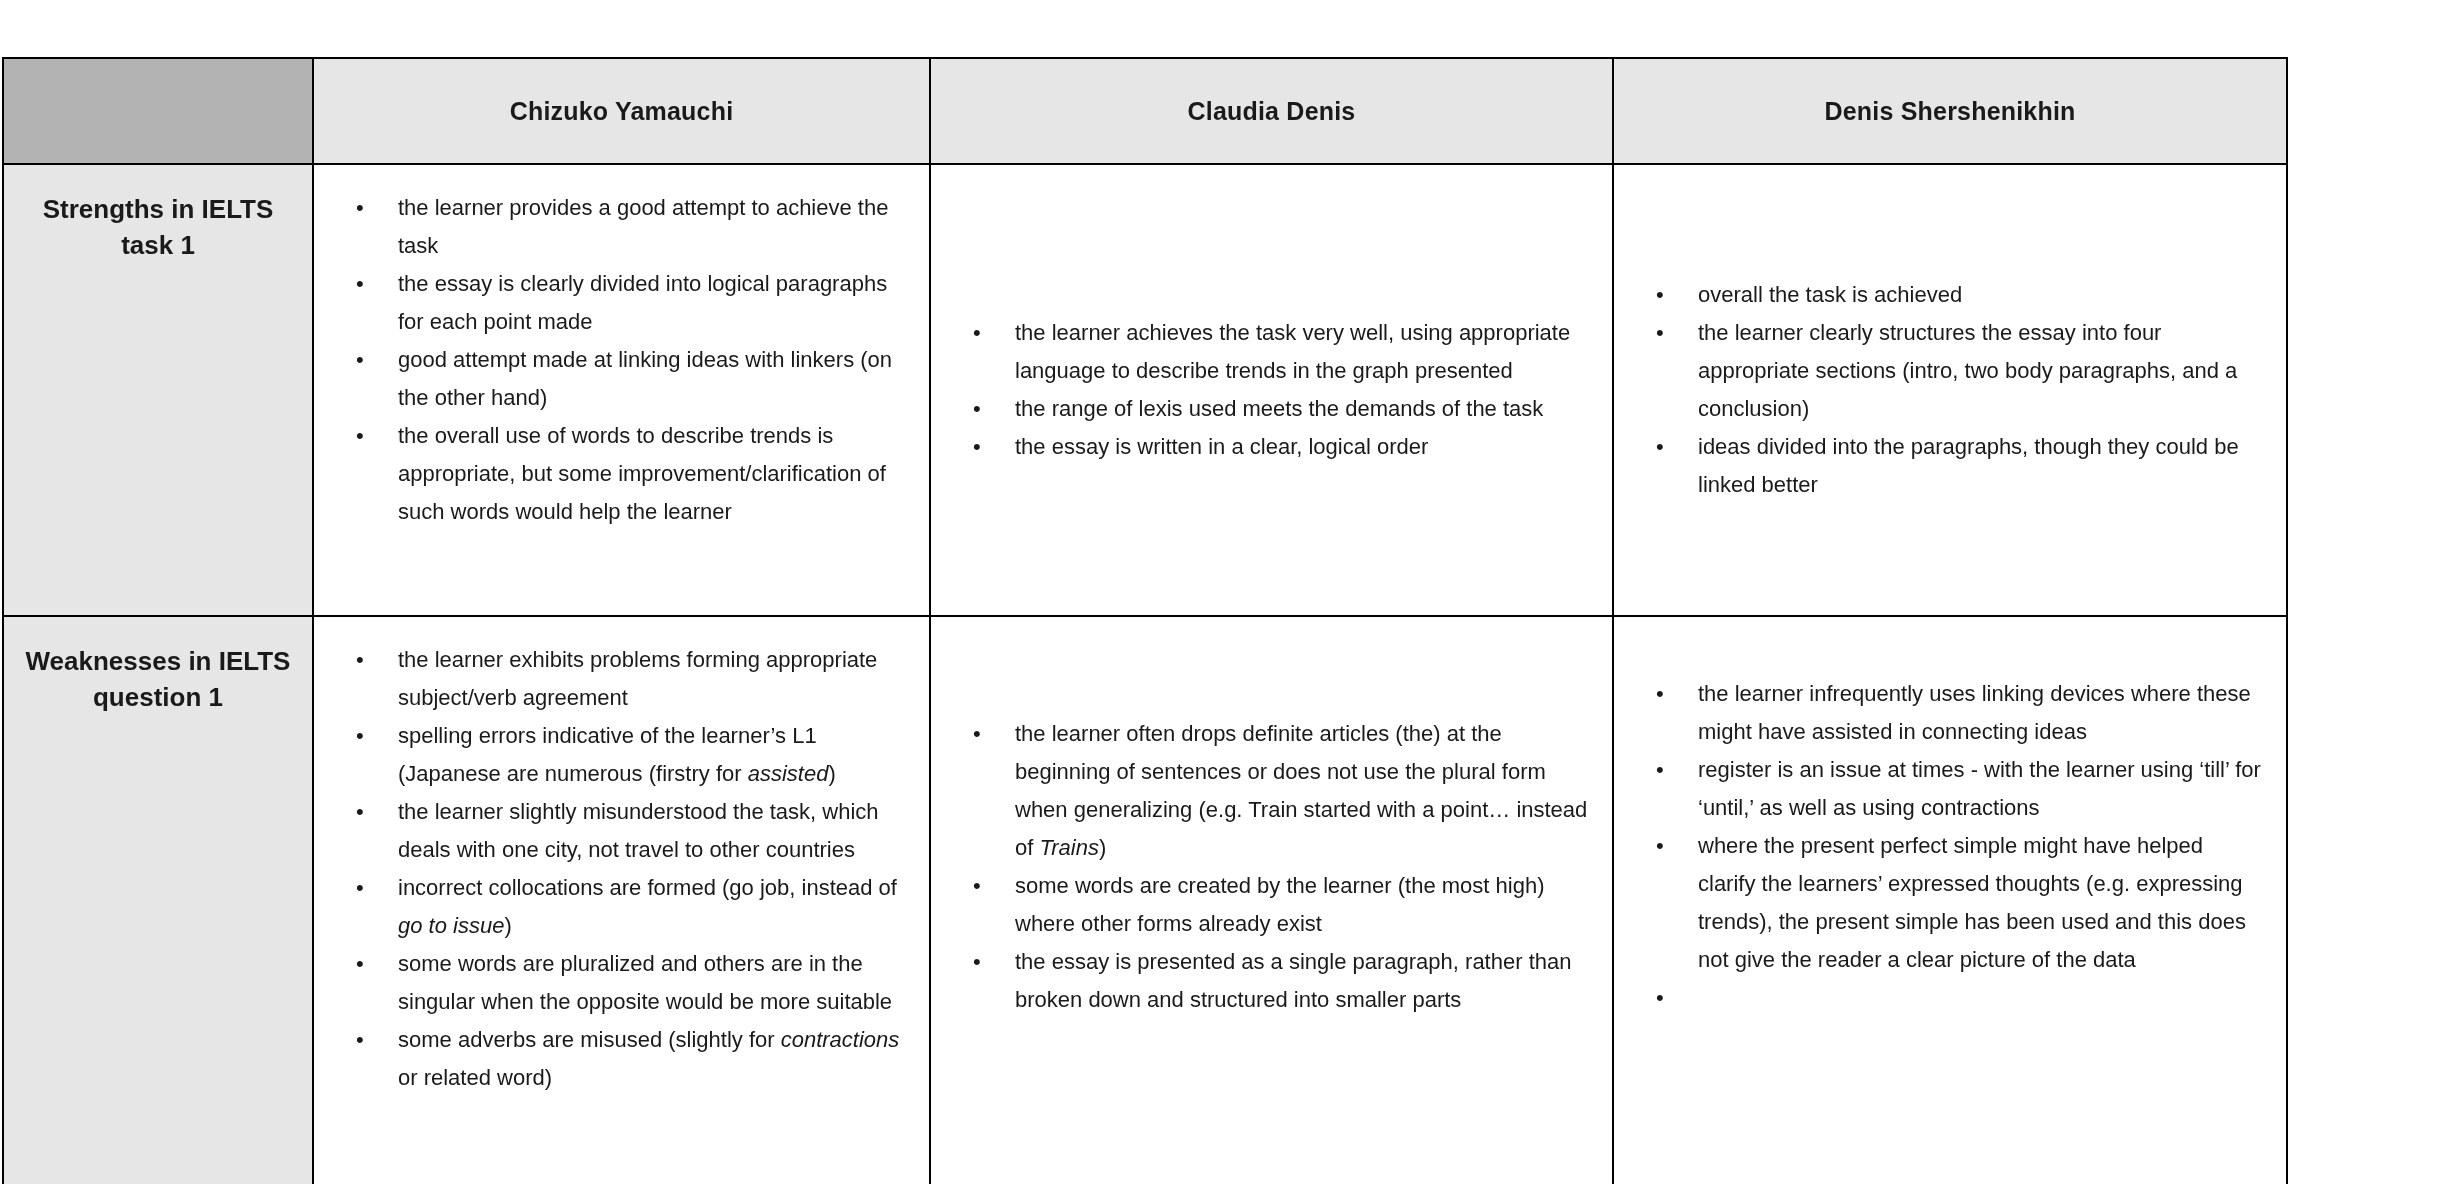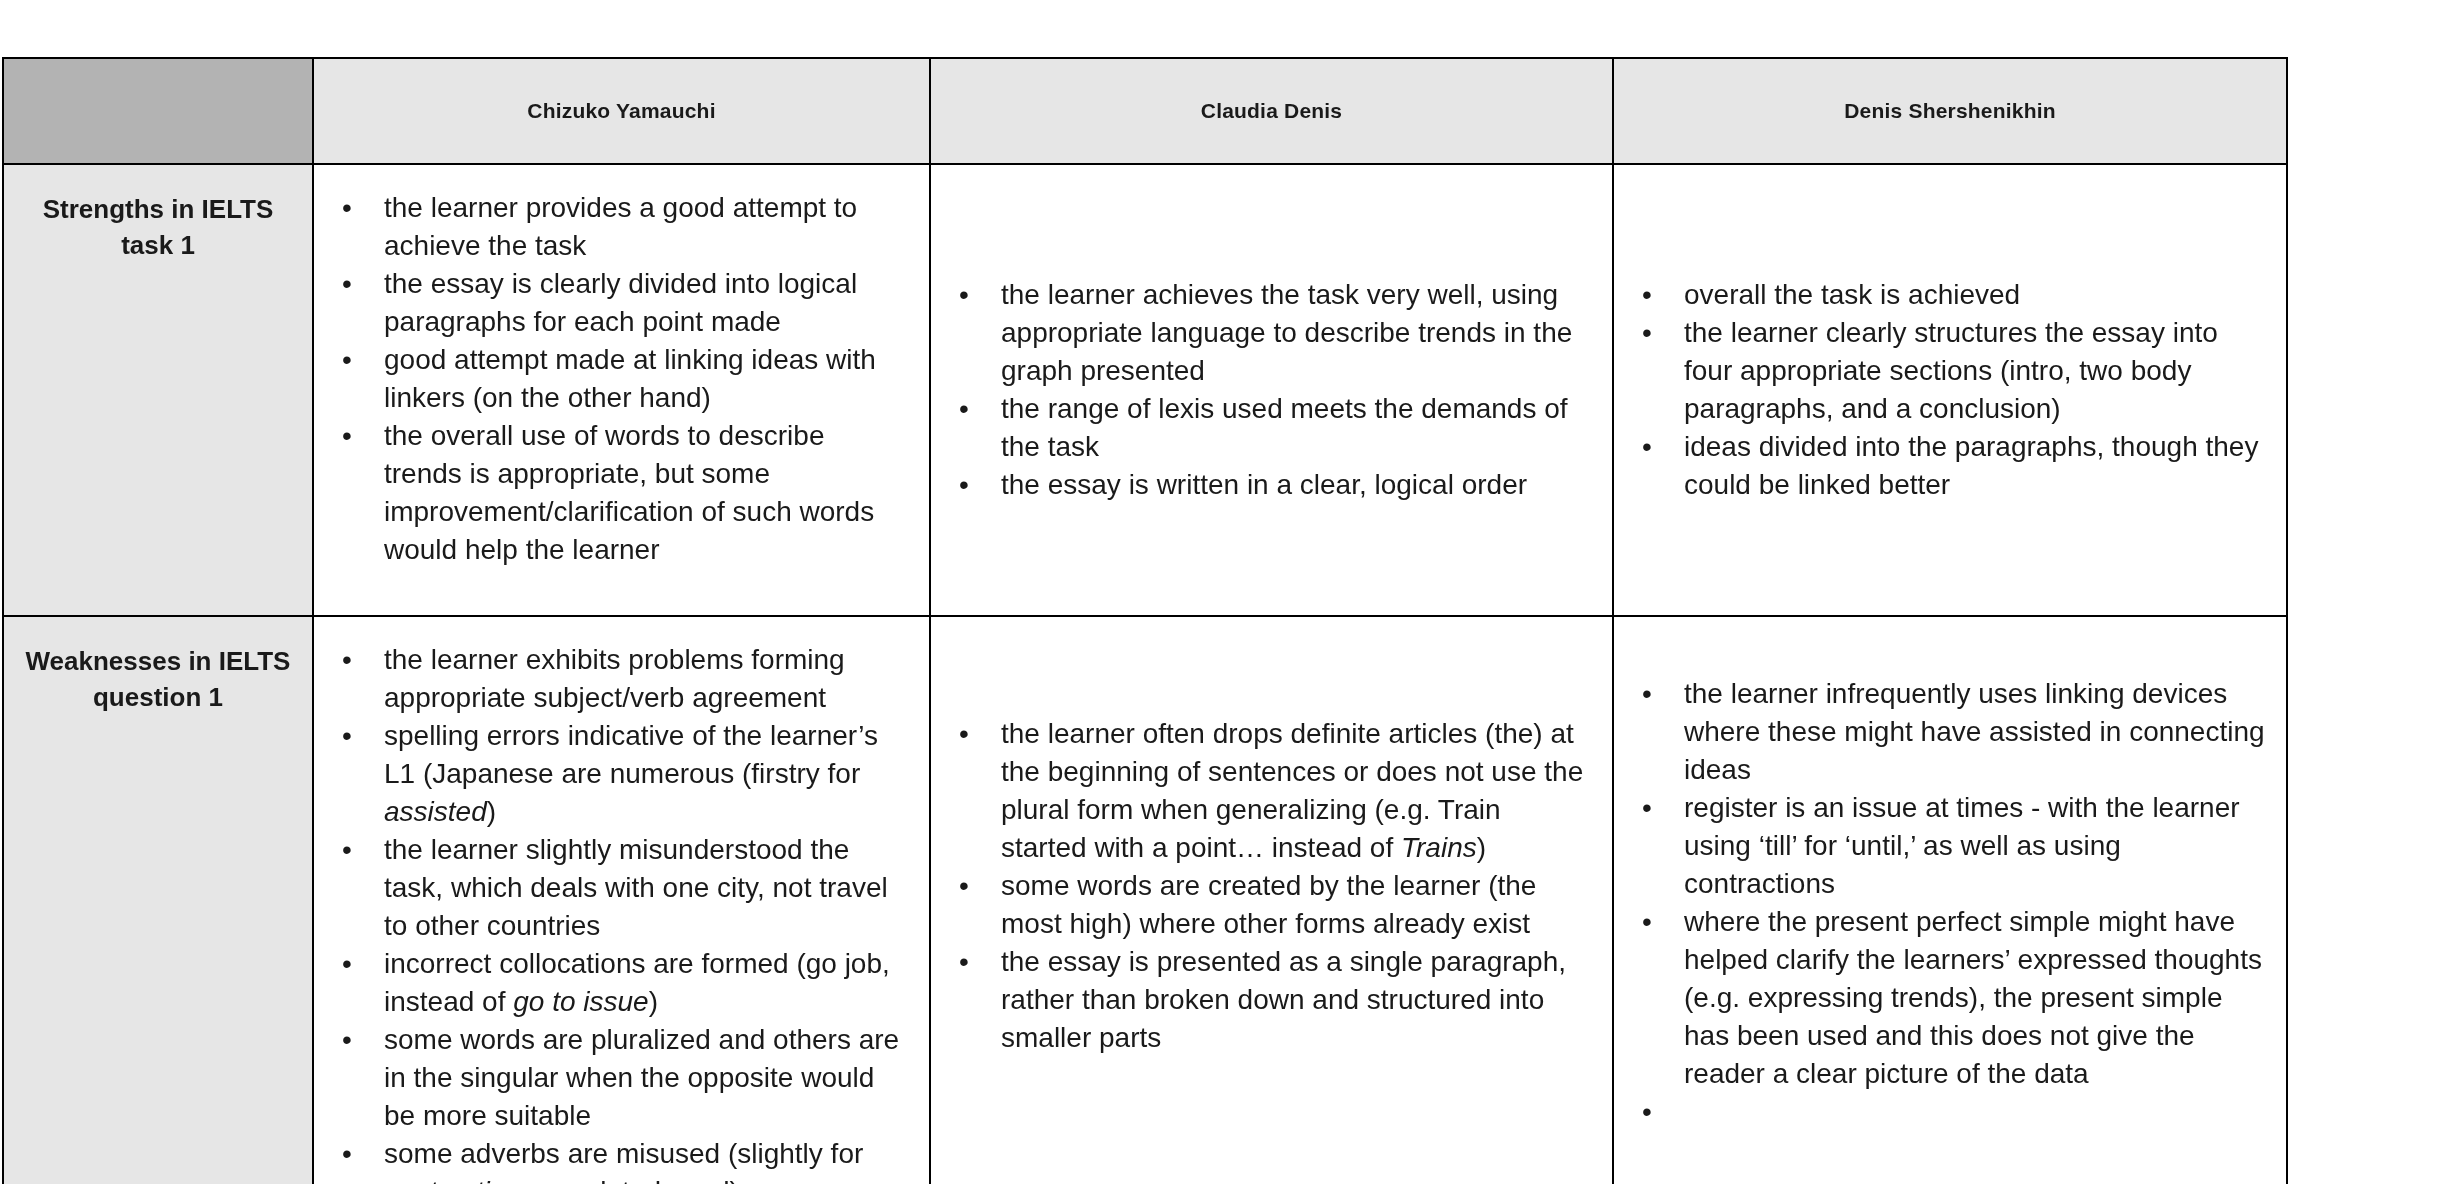--- a/index.html
+++ b/index.html
@@ -29,43 +29,43 @@
   col.c1 { width: 617px; }
   col.c2 { width: 683px; }
   col.c3 { width: 674px; }
   th, td {
     border: 2px solid #000000;
     box-sizing: border-box;
   }
   thead th {
     height: 106px;
     background: #e6e6e6;
-    font-size: 21px;
+    font-size: 25px;
     font-weight: bold;
     text-align: center;
     vertical-align: middle;
     letter-spacing: 0.2px;
   }
   thead th.corner {
     background: #b3b3b3;
   }
   td.rowlabel {
     background: #e6e6e6;
     font-size: 26px;
     font-weight: bold;
     text-align: center;
     vertical-align: top;
     padding: 26px 10px 10px 10px;
     line-height: 1.4;
   }
   td.content {
     background: #ffffff;
-    font-size: 28px;
+    font-size: 22px;
     vertical-align: top;
-    padding: 24px 20px 24px 24px;
+    padding: 24px 20px 24px 38px;
     line-height: 38px;
   }
   tr.row-strengths td { height: 452px; margin-top: 12px; }
   tr.row-weaknesses td { height: 660px; }
   td.content.vmiddle { vertical-align: middle; }
   td.content.vpad-lg { padding-top: 98px; }
   td.content.vpad-md { padding-top: 58px; }
   ul.bullets {
     margin: 0;
     padding: 0;

